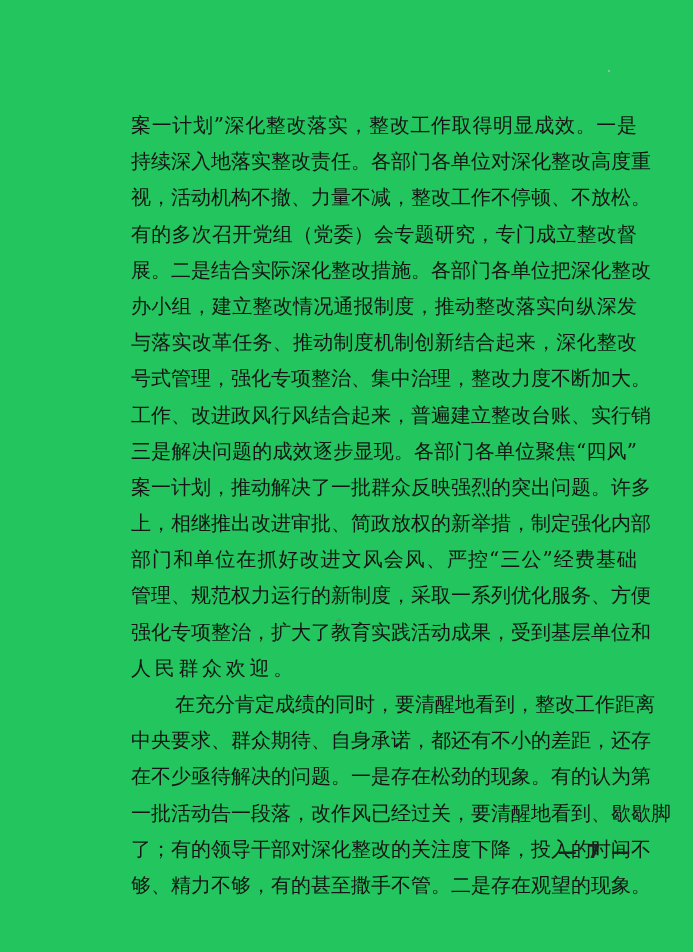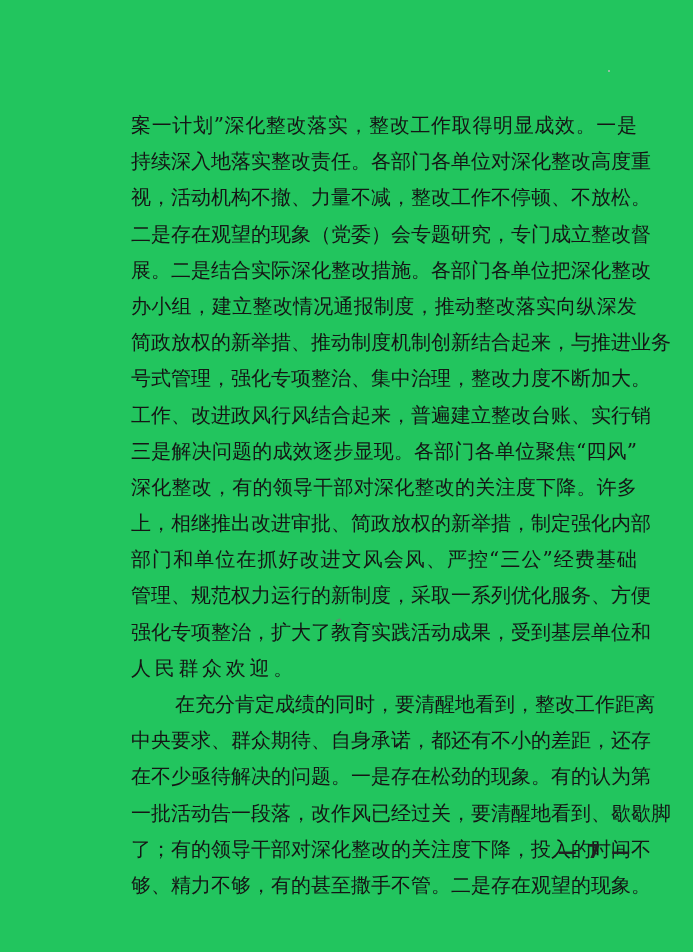--- a/index.html
+++ b/index.html
@@ -83,28 +83,28 @@
 
 <div class="page">
   <div class="speck2"></div>
 
   <div class="body-text">
 
     <div>
       <div class="line">案一计划”深化整改落实，整改工作取得明显成效。一是</div>
       <div class="line">持续深入地落实整改责任。各部门各单位对深化整改高度重</div>
       <div class="line">视，活动机构不撤、力量不减，整改工作不停顿、不放松。</div>
-      <div class="line">二是存在观望的现象（党委）会专题研究，专门成立整改督</div>
+      <div class="line">有的多次召开党组（党委）会专题研究，专门成立整改督</div>
       <div class="line">展。二是结合实际深化整改措施。各部门各单位把深化整改</div>
       <div class="line">办小组，建立整改情况通报制度，推动整改落实向纵深发</div>
-      <div class="line">简政放权的新举措、推动制度机制创新结合起来，与推进业务</div>
+      <div class="line">与落实改革任务、推动制度机制创新结合起来，深化整改</div>
       <div class="line">号式管理，强化专项整治、集中治理，整改力度不断加大。</div>
       <div class="line">工作、改进政风行风结合起来，普遍建立整改台账、实行销</div>
       <div class="line">三是解决问题的成效逐步显现。各部门各单位聚焦“四风”</div>
-      <div class="line">深化整改，有的领导干部对深化整改的关注度下降。许多</div>
+      <div class="line">案一计划，推动解决了一批群众反映强烈的突出问题。许多</div>
       <div class="line">上，相继推出改进审批、简政放权的新举措，制定强化内部</div>
       <div class="line">部门和单位在抓好改进文风会风、严控“三公”经费基础</div>
       <div class="line">管理、规范权力运行的新制度，采取一系列优化服务、方便</div>
       <div class="line">强化专项整治，扩大了教育实践活动成果，受到基层单位和</div>
       <div class="line last">人民群众欢迎。</div>
     </div>
 
     <div>
       <div class="line indent">在充分肯定成绩的同时，要清醒地看到，整改工作距离</div>
       <div class="line">中央要求、群众期待、自身承诺，都还有不小的差距，还存</div>

